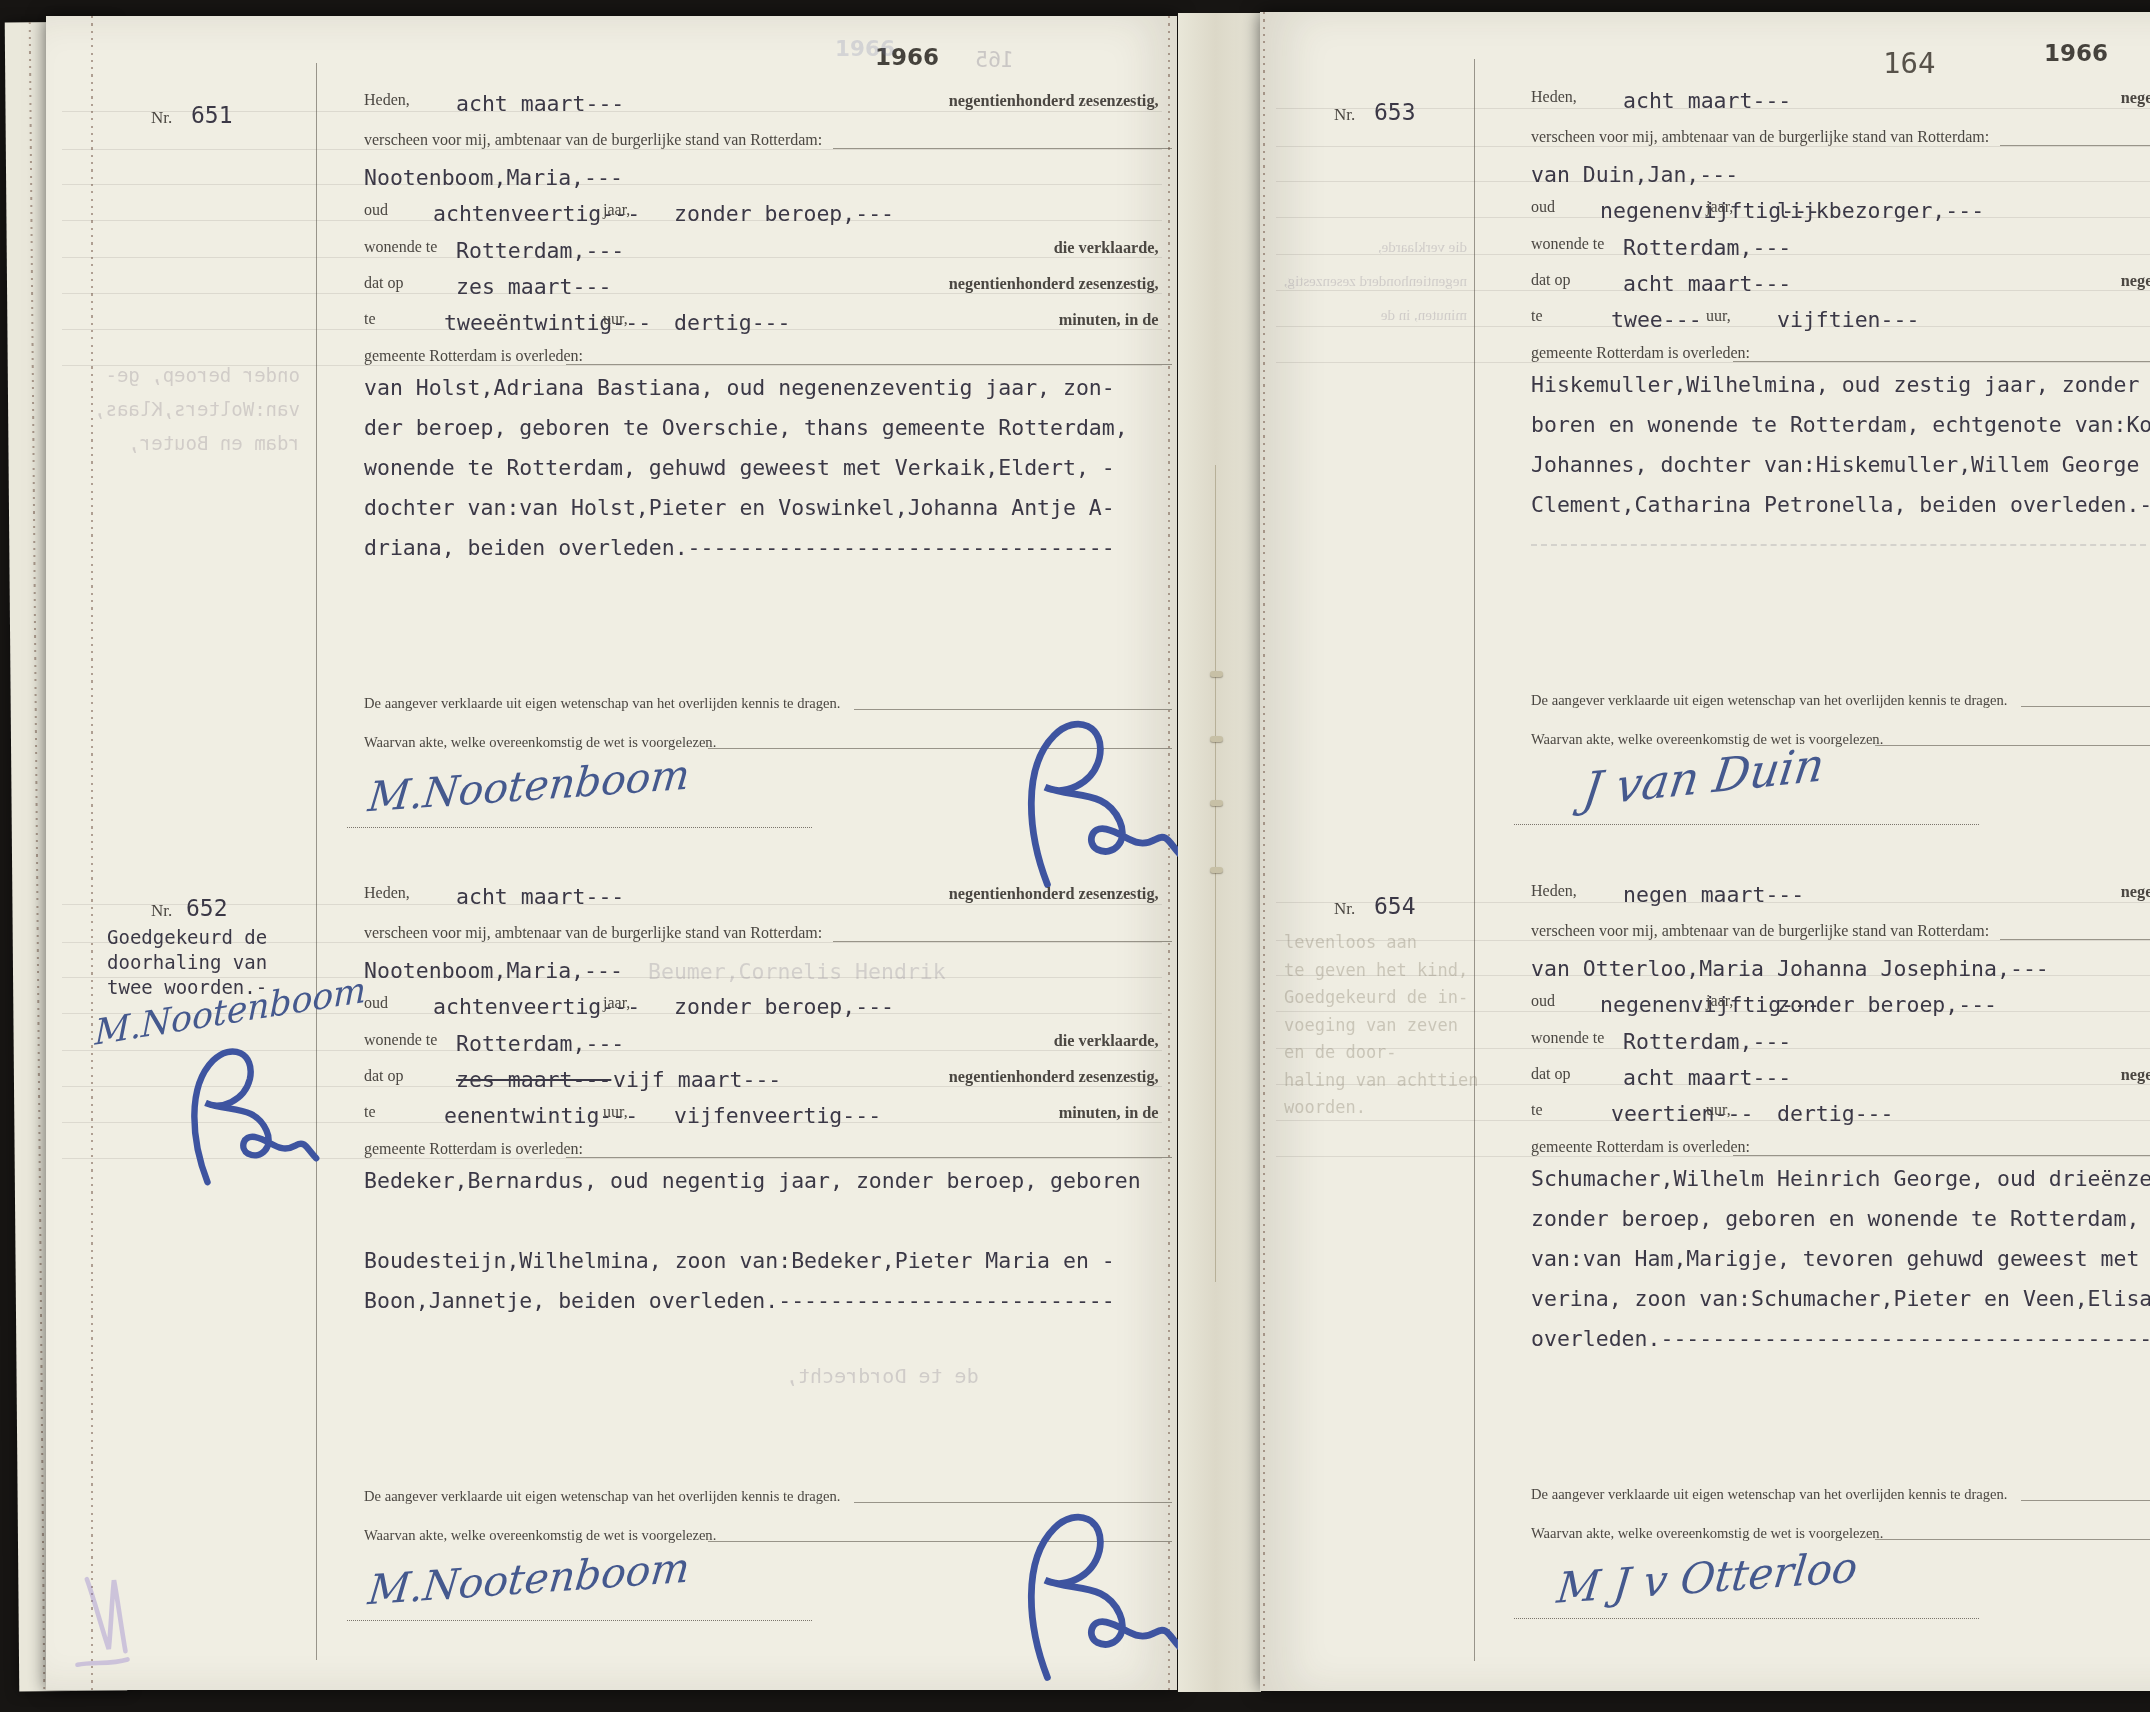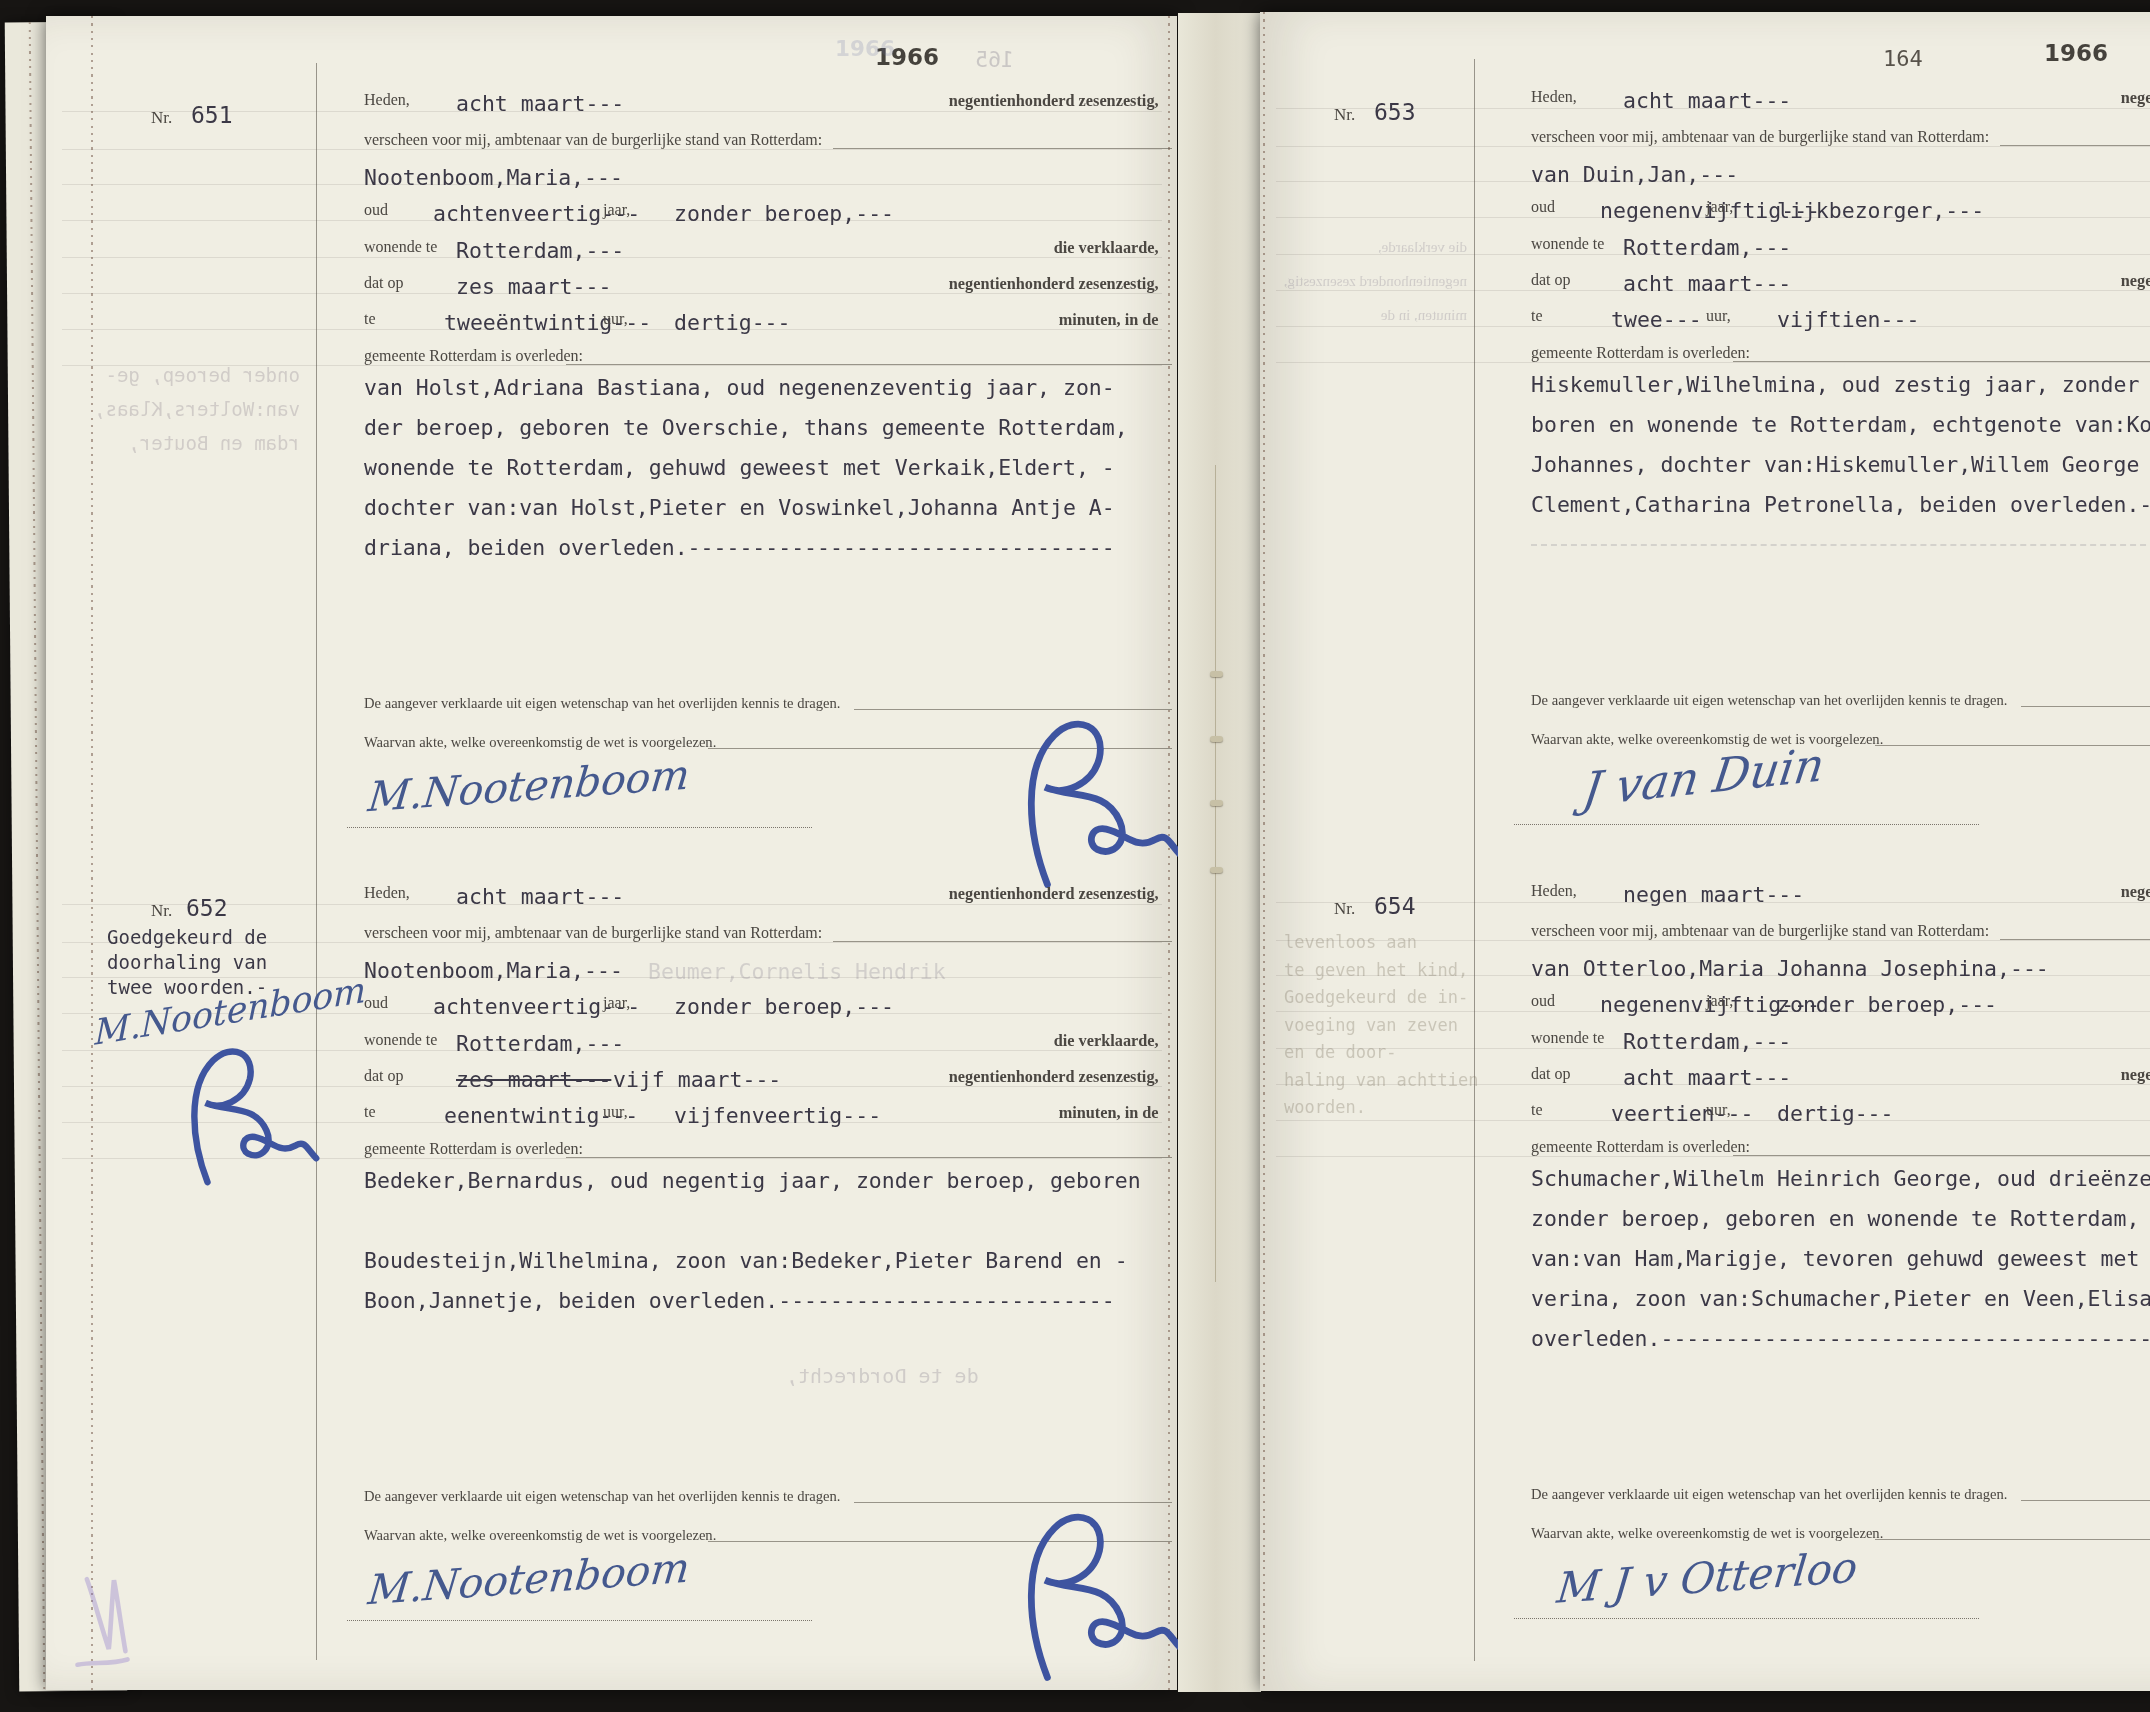--- a/index.html
+++ b/index.html
@@ -50,21 +50,21 @@
   .m-sig{position:absolute;top:107px;font-size:35px;}
   .paraph{position:absolute;}
   
   .ghost{position:absolute;color:rgba(115,108,128,.30);white-space:nowrap;}
   .ghost-warm{color:rgba(125,115,95,.32);}
   .mirror{transform:scaleX(-1);}
   .ghost-lines{line-height:34px;}
   .g-dash{position:absolute;border-top:2.6px dashed rgba(120,112,128,.22);}
   
   .hdr{position:absolute;font-family:"DejaVu Sans",sans-serif;font-weight:bold;font-size:23px;color:#45423c;}
-  .hdr-num{position:absolute;font-family:"DejaVu Sans Mono",monospace;font-size:22px;color:#57524a;}
+  .hdr-num{position:absolute;font-family:"DejaVu Sans Mono",monospace;font-size:29px;color:#57524a;}
   svg{overflow:visible;}
 </style>
 </head>
 <body>
 
 <div id="scan">
 
   <svg width="0" height="0" style="position:absolute">
     <defs>
       <path id="paraph-bns" d="M34,150 C16,104 12,46 40,18 C60,-2 86,10 80,38 C74,62 48,72 32,64 C58,74 86,66 98,94 C106,112 92,126 78,119 C69,114 72,98 86,101 C104,105 112,120 130,110 C140,104 142,114 152,124"></path>
@@ -222,21 +222,21 @@
         <span class="pp colC">uur,</span>
         <span class="typed colD">vijfenveertig---</span>
         <span class="pp pp-b colR">minuten, in de</span>
       </div>
       <div class="row" style="top:256px">
           <span class="pp colA">gemeente Rotterdam is overleden:</span>
         </div>
       <div class="rule" style="top:273px;left:calc(var(--bl) + var(--ind) + 202px);right:5.2px"></div>
 
       <div class="dl typed" style="top:284px">Bedeker,Bernardus, oud negentig jaar, zonder beroep, geboren</div>
-      <div class="dl typed" style="top:364px">Boudesteijn,Wilhelmina, zoon van:Bedeker,Pieter Barend en -</div>
+      <div class="dl typed" style="top:364px">Boudesteijn,Wilhelmina, zoon van:Bedeker,Pieter Maria en -</div>
       <div class="dl typed" style="top:404px">Boon,Jannetje, beiden overleden.--------------------------</div>
       <div class="ghost mirror typed" style="top:480px;left:calc(var(--bl) + var(--ind) + 422px);font-size:20px;color:rgba(115,108,128,.26)">de te Dordrecht,</div>
 
       <div class="foot pp pp-f" style="top:604px">De aangever verklaarde uit eigen wetenschap van het overlijden kennis te dragen.</div>
       <div class="rule" style="top:618px;left:calc(var(--bl) + var(--ind) + 490px);right:5.2px"></div>
       <div class="foot pp pp-f" style="top:643px">Waarvan akte, welke overeenkomstig de wet is voorgelezen.</div>
       <div class="rule" style="top:657px;left:calc(var(--bl) + var(--ind) + 344px);right:5.2px"></div>
       <div class="sigline"></div>
       <div class="sig" style="top:671px;left:calc(var(--bl) + var(--ind) + 4.3px)">M.Nootenboom</div>
       <svg class="paraph" style="top:624px;left:calc(var(--bl) + var(--ind) + 637px)" width="129" height="120" viewBox="0 0 160 170">

